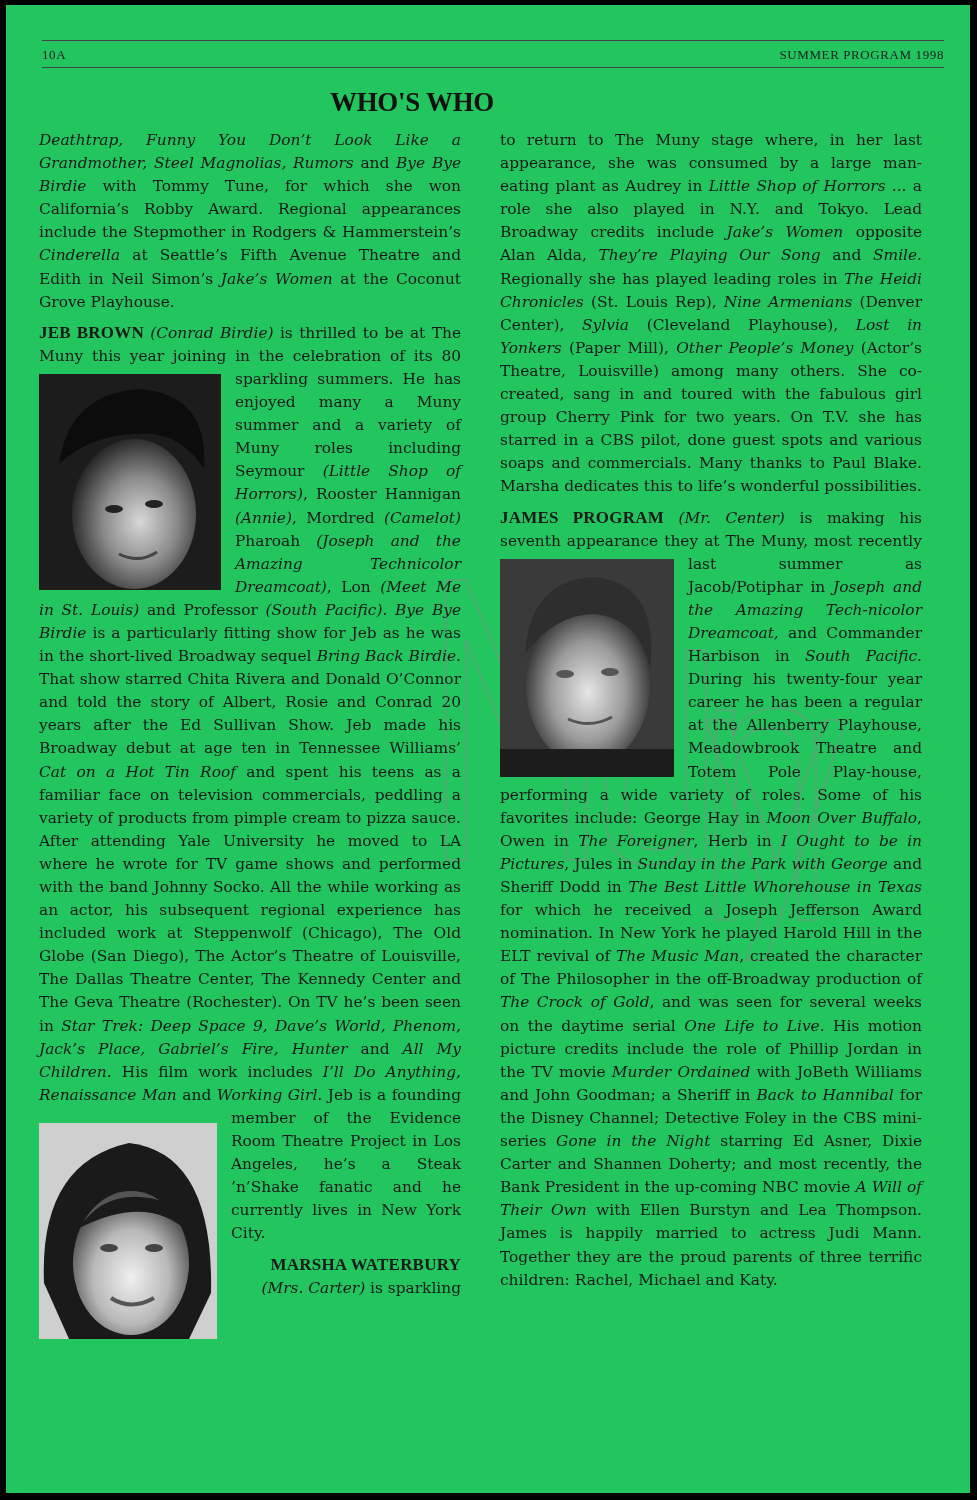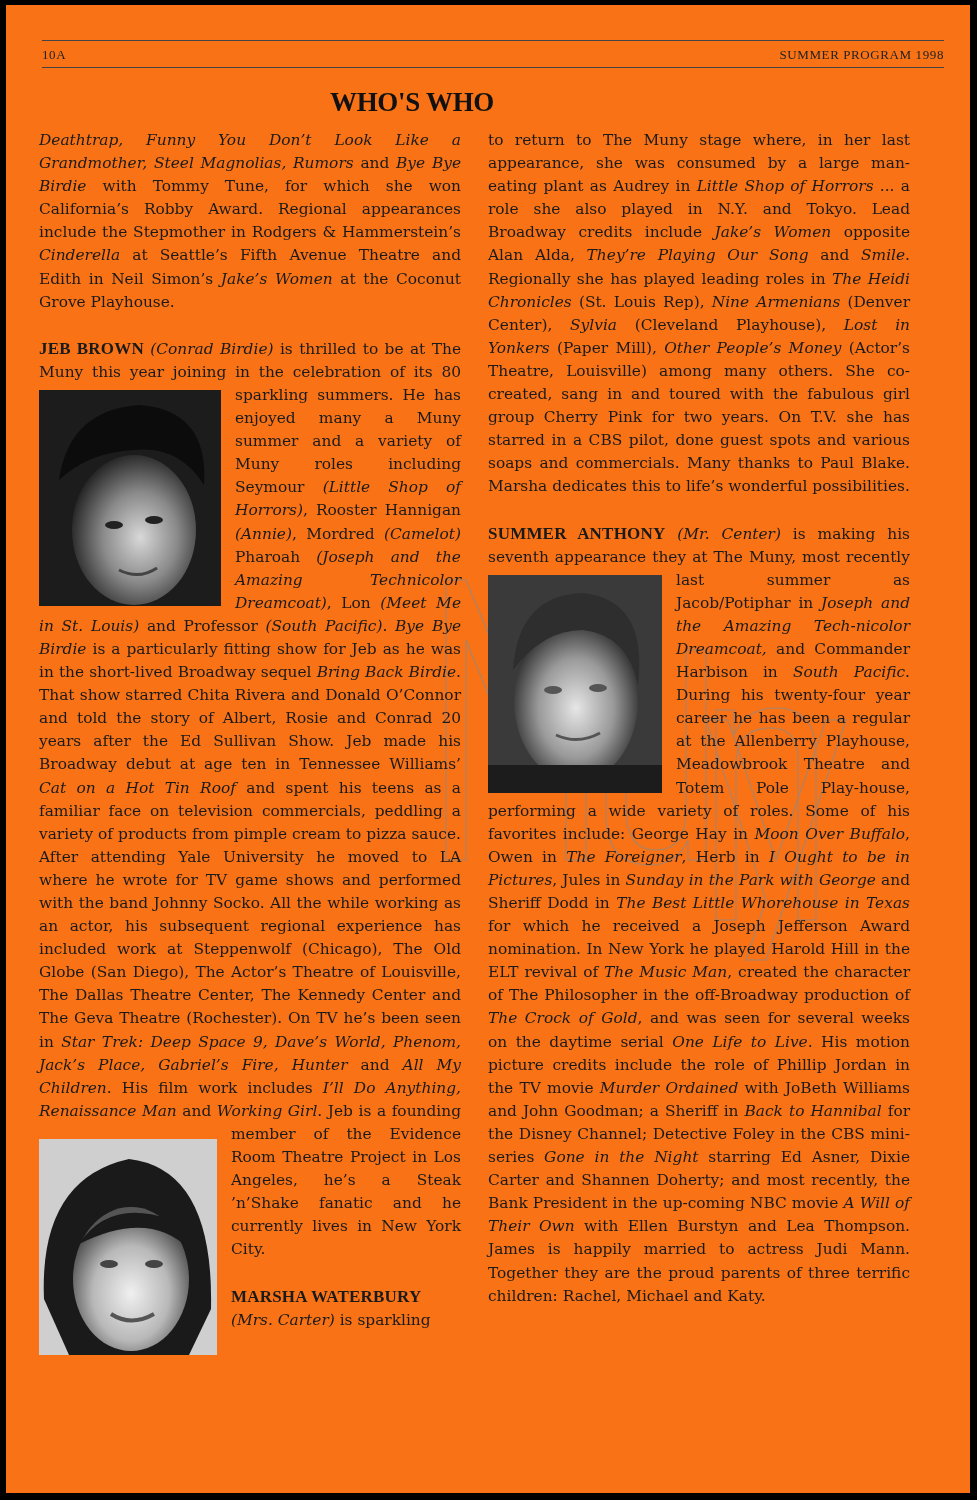--- a/index.html
+++ b/index.html
@@ -2,44 +2,44 @@
 <html><head>
 <meta charset="utf-8">
 <style>
   html, body { margin: 0; padding: 0; }
   body {
     width: 977px; height: 1500px; background: #000;
     position: relative; overflow: hidden;
   }
   .page {
     position: absolute; left: 6px; top: 5px; width: 964px; height: 1488px;
-    background: #f97316; overflow: hidden;
+    background: #22c55e; overflow: hidden;
   }
   .header {
     position: absolute; left: 36px; top: 35px; width: 902px; height: 26px;
     border-top: 1.5px solid #444; border-bottom: 1.5px solid #444;
     font-family: "Liberation Serif", serif; font-size: 13px; color: #222;
     letter-spacing: 0.6px;
   }
   .header .left { position: absolute; left: 0; top: 6px; }
   .header .right { position: absolute; right: 0; top: 6px; }
   .title {
     position: absolute; left: 0; width: 812px; top: 82px; text-align: center;
     font-family: "Liberation Serif", serif; font-weight: bold; font-size: 27px;
     color: #111; letter-spacing: -0.3px;
   }
   .col {
     position: absolute; top: 124px; width: 422px;
     font-family: "DejaVu Serif", serif; font-size: 15.4px; line-height: 23.1px;
     color: #1a1a1a; text-align: justify;
   }
   .col p { margin: 0; }
-  .col p + p { margin-top: 23px; }
+  .col p + p { margin-top: 7px; }
   .col-left { left: 33px; }
-  .col-right { left: 482px; }
+  .col-right { left: 494px; }
   .col i, .col em { }
   .col b { font-weight: bold; letter-spacing: 0.2px; font-family: "Liberation Serif", serif; font-size: 17px; }
   .photo {
     float: left; margin: 6px 14px 4px 0;
     background: #444; position: relative; overflow: hidden;
   }
   .photo-jeb { width: 182px; height: 216px; }
   .photo-marsha { width: 178px; height: 216px; margin-top: 16px; }
   .photo-james { width: 174px; height: 218px; margin-top: 6px; }
   .photo svg { display: block; width: 100%; height: 100%; }
@@ -107,31 +107,31 @@
           <ellipse cx="92" cy="140" rx="58" ry="72" fill="url(#gm)"></ellipse>
           <path d="M40 105 Q70 60 130 80 Q150 95 150 110 Q110 70 40 105 Z" fill="#1a1a1a"></path>
           <ellipse cx="70" cy="125" rx="9" ry="4" fill="#444"></ellipse>
             <ellipse cx="115" cy="125" rx="9" ry="4" fill="#444"></ellipse>
           <path d="M72 175 Q92 188 115 175" stroke="#555" stroke-width="4" fill="none"></path>
         </svg>
       </span>
       <span><span>is a founding member of the Evidence Room Theatre Project in Los Angeles, he’s a Steak ’n’Shake fanatic and he currently lives in New York City.</span></span>
     </p>
 
-    <p style="text-align:left">
+    <p style="text-align:right">
       <b>MARSHA WATERBURY</b><br>
       <i>(Mrs. Carter)</i><span> is sparkling</span>
     </p>
   </div>
 
   <div class="col col-right">
     <p><span>to return to The Muny stage where, in her last appearance, she was consumed by a large man-eating plant as Audrey in </span><i>Little Shop of Horrors ...</i><span> a role she also played in N.Y. and Tokyo. Lead Broadway credits include </span><i>Jake’s Women</i><span> opposite Alan Alda, </span><i>They’re Playing Our Song</i><span> and </span><i>Smile</i><span>. Regionally she has played leading roles in </span><i>The Heidi Chronicles</i><span> (St. Louis Rep), </span><i>Nine Armenians</i><span> (Denver Center), </span><i>Sylvia</i><span> (Cleveland Playhouse), </span><i>Lost in Yonkers</i><span> (Paper Mill), </span><i>Other People’s Money</i><span> (Actor’s Theatre, Louisville) among many others. She co-created, sang in and toured with the fabulous girl group Cherry Pink for two years. On T.V. she has starred in a CBS pilot, done guest spots and various soaps and commercials. Many thanks to Paul Blake. Marsha dedicates this to life’s wonderful possibilities.</span></p>
 
     <p>
-      <b>SUMMER ANTHONY</b>
+      <b>JAMES PROGRAM</b>
       <i>(Mr. Center)</i><span><span> is making his seventh appearance they at The Muny, most </span></span>
       <span class="photo photo-james" title="Headshot of James Anthony">
         <svg viewBox="0 0 174 218">
           <defs>
             <radialGradient id="ga" cx="50%" cy="55%" r="55%">
               <stop offset="0" stop-color="#e6e6e6"></stop>
                 <stop offset="0.55" stop-color="#9a9a9a"></stop>
                 <stop offset="1" stop-color="#2a2a2a"></stop>
             </radialGradient>
           </defs>

